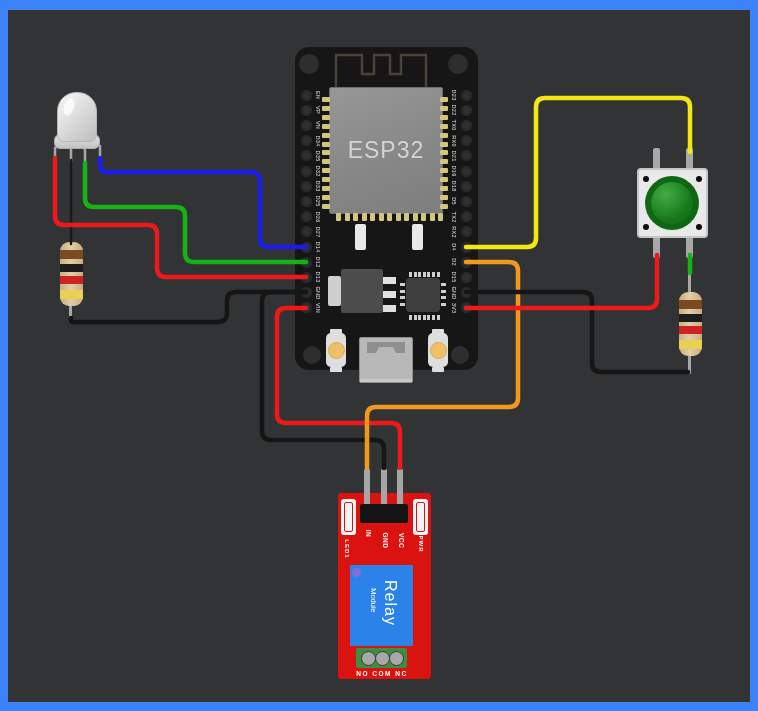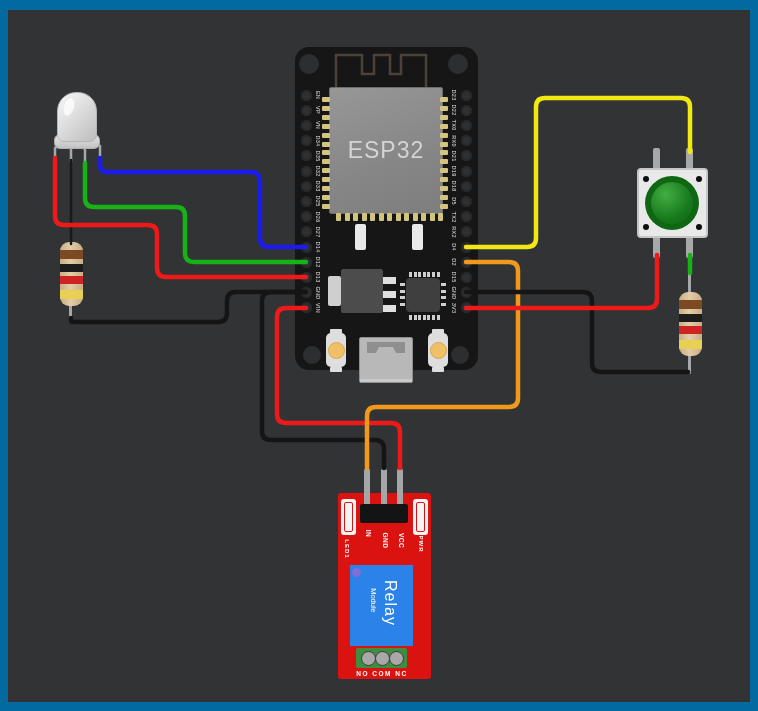--- a/index.html
+++ b/index.html
@@ -1,16 +1,16 @@
 <!DOCTYPE html>
 <html><head>
 <meta charset="utf-8">
 <style>
   html,body{margin:0;padding:0;background:#ffffff;}
-  .page{position:relative;width:758px;height:711px;background:#0369a1;overflow:hidden;
+  .page{position:relative;width:758px;height:711px;background:#3b82f6;overflow:hidden;
         font-family:"Liberation Sans", sans-serif;}
   .abs{position:absolute;}
   .canvas{position:absolute;left:8px;top:10px;width:742px;height:692px;background:#323334;}
 
   
   .board{position:absolute;left:295px;top:47px;width:183px;height:323px;background:#161616;border-radius:14px;}
   .mhole{position:absolute;border-radius:50%;background:#2c2e30;}
   .module{position:absolute;left:34px;top:40px;width:112px;height:125px;
           background:linear-gradient(160deg,#979797,#868686 60%,#7e7e7e);border:1px solid #6e6e6e;border-radius:2px;
           display:flex;align-items:center;justify-content:center;}

